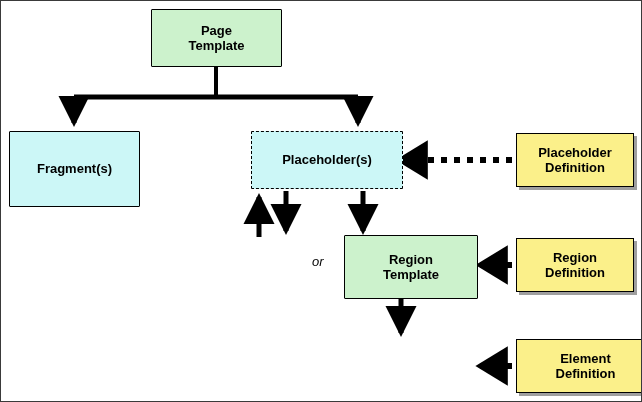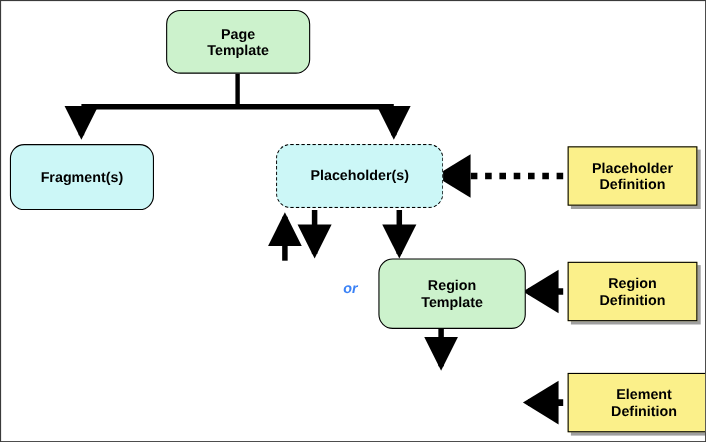--- a/index.html
+++ b/index.html
@@ -32,21 +32,21 @@
     align-items: center;
     justify-content: center;
     text-align: center;
     font-weight: bold;
     font-size: 13px;
     color: #000000;
     line-height: 1.18;
     z-index: 3;
   }
   .rounded {
-    border-radius: 13px;
+    border-radius: 1px;
   }
   .solid-border {
     border: 1.6px solid #000000;
   }
   .dashed-border {
     border: 1.6px dashed #000000;
   }
   .green {
     background: #ccf2cc;
   }
@@ -57,23 +57,23 @@
     background: #fbf08a;
     border: 1.6px solid #000000;
     border-radius: 0;
   }
   .shadowed {
     box-shadow: 3px 3px 0 rgba(80,80,80,0.55);
   }
   .label-or {
     position: absolute;
     font-style: italic;
-    font-weight: bold;
+    font-weight: normal;
     font-size: 13px;
-    color: #3b82f6;
+    color: #000000;
     z-index: 3;
   }
   .nodetext {
     display: block;
     white-space: pre-line;
   }
 </style>
 </head>
 <body>
 
@@ -129,21 +129,21 @@
     <g>
       <path d="M511,365 L478,365" stroke="#000000" stroke-width="6" fill="none" stroke-dasharray="6 7" stroke-linecap="butt" marker-end="url(#arrowhead-wide)"></path>
     </g>
   </svg>
 
   <div class="node rounded solid-border green" style="left:150px; top:8px; width:131px; height:58px;">
     <span class="nodetext">Page
 Template</span>
   </div>
 
-  <div class="node rounded solid-border cyan" style="left:8px; top:130px; width:131px; height:60px;">
+  <div class="node rounded solid-border cyan" style="left:8px; top:130px; width:131px; height:76px;">
     <span class="nodetext">Fragment(s)</span>
   </div>
 
   <div class="node rounded dashed-border cyan" style="left:250px; top:130px; width:152px; height:58px;">
     <span class="nodetext">Placeholder(s)</span>
   </div>
 
 
   <div class="label-or" style="left:311px; top:253px;">or</div>
 

